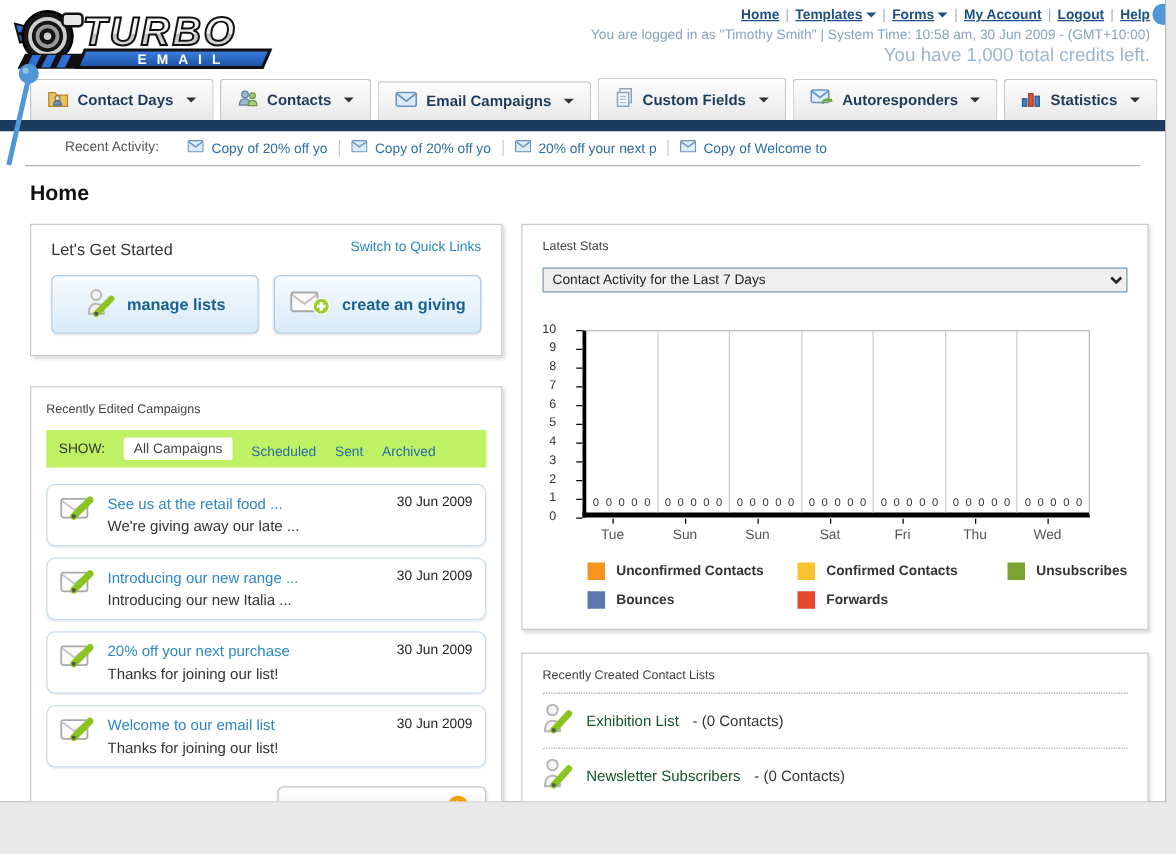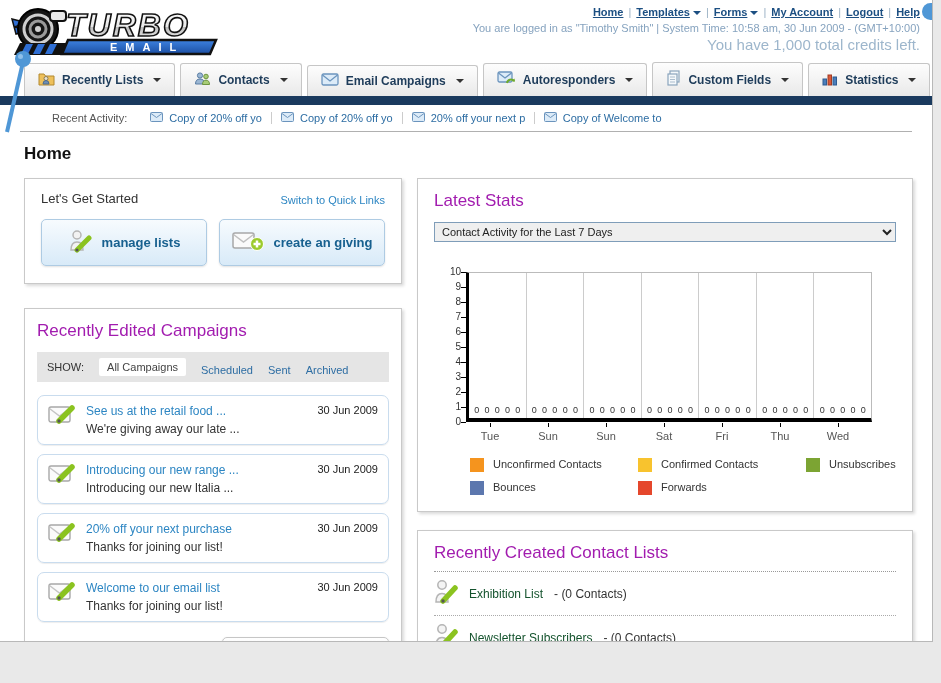--- a/index.html
+++ b/index.html
@@ -43,69 +43,69 @@
   
   .content { padding:10px 24px 0; }
   .home-title { font-size:17px; font-weight:bold; color:#111; margin:2px 0 14px; }
   .columns { display:flex; gap:15px; align-items:flex-start; }
   .left-col { width:378px; flex:none; }
   .right-col { flex:1; }
   .panel { background:#fff; border:1px solid #c9c9c9; box-shadow:2px 2px 3px rgba(0,0,0,.15); }
 
   
   .get-started { padding:12px 16px 17px; margin-bottom:24px; }
-  .gs-head { display:flex; justify-content:space-between; align-items:flex-end; margin-bottom:13px; }
+  .gs-head { display:flex; justify-content:space-between; align-items:flex-start; margin-bottom:13px; }
   .gs-title { font-size:13px; color:#333; }
   .switch-link { font-size:11px; color:#2d86c3; cursor:pointer; }
   .gs-buttons { display:flex; gap:12px; }
   .gs-btn { flex:1; display:flex; align-items:center; justify-content:center; gap:10px;
             padding:9px 4px; background:linear-gradient(#f7fbfe,#d8eaf8);
             border:1px solid #aecbe3; border-radius:5px; font-size:13px; font-weight:bold;
             color:#17608f; box-shadow:0 1px 2px rgba(0,0,0,.12); cursor:pointer; }
 
   
   .campaigns { padding:12px 12px 16px; }
-  .panel-title { font-size:17px; color:#a21caf; margin-bottom:11px; }
-  .show-bar { background:#e5e5e5; display:flex; align-items:center; gap:15px;
+  .panel-title { font-size:10px; color:#404040; margin-bottom:11px; }
+  .show-bar { background:#bef264; display:flex; align-items:center; gap:15px;
               padding:6px 10px; font-size:11px; color:#333; margin-bottom:13px; }
   .filter { color:#2d6da3; cursor:pointer; }
   .filter.active { background:#fff; color:#444; padding:3px 8px; border-radius:2px; }
   .camp-item { border:1px solid #c9dcee; border-radius:7px; padding:8px 10px; margin-bottom:9px;
                display:flex; gap:10px; box-shadow:0 1px 1px rgba(0,0,0,.07); cursor:pointer; }
   .camp-text { flex:1; }
   .camp-title { color:#2d86c3; font-size:12px; }
   .camp-sub { color:#333; font-size:12px; margin-top:4px; }
   .camp-date { font-size:11px; color:#222; white-space:nowrap; }
   .view-all-row { display:flex; justify-content:flex-end; margin-top:15px; }
   .pill-btn { display:flex; align-items:center; gap:9px; background:linear-gradient(#ffffff,#e7e7e7);
               border:1px solid #c6c6c6; border-radius:5px; padding:6px 13px; font-size:12px;
               font-weight:bold; color:#2d6da3; box-shadow:0 1px 2px rgba(0,0,0,.18); cursor:pointer; }
 
   
   .stats { padding:12px 16px 16px; margin-bottom:18px; }
   .range-select { width:100%; font-size:11px; padding:2px 3px; border:1px solid #7f9db9; color:#222; }
   .chart { margin-top:30px; }
   .chart-area { display:flex; margin-left:8px; }
   .y-axis { position:relative; width:24px; height:150px; flex:none; }
-  .ytick { position:absolute; right:0; display:flex; align-items:center; gap:0;
+  .ytick { position:absolute; right:0; display:flex; align-items:center; gap:16px;
            font-size:10px; color:#333; line-height:10px; }
   .ytick i { width:5px; height:1px; background:#000; }
   .plot { position:relative; width:406px; height:150px; border-left:3px solid #000;
           border-bottom:4px solid #000; border-top:1px solid #bbb; border-right:1px solid #bbb;
           display:flex; background:#fff; }
   .group { flex:1; border-right:1px solid #ccc; position:relative; }
   .group:last-child { border-right:none; }
   .zeros { position:absolute; bottom:3px; left:0; right:0; display:flex;
            justify-content:space-evenly; font-size:9px; color:#333; }
   .days { display:flex; margin-left:27px; width:406px; }
   .day { flex:1; text-align:center; font-size:11px; color:#555; padding-top:1px; }
   .day::before { content:''; display:block; width:1px; height:4px; background:#000; margin:0 auto 3px; }
   .legend { margin:16px 0 0 36px; display:grid; grid-template-columns:168px 168px auto;
             row-gap:9px; font-size:11px; color:#333; }
-  .leg-item { display:flex; gap:9px; }
+  .leg-item { display:flex; align-items:center; gap:9px;font-weight:bold; }
   .swatch { width:14px; height:14px; flex:none; }
 
   
   .contact-lists { padding:12px 16px 16px; }
   .cl-title { border-bottom:1px dotted #999; padding-bottom:8px; margin-bottom:0; }
   .cl-item { display:flex; align-items:center; gap:11px; padding:7px 0;
              border-bottom:1px dotted #aaa; font-size:12px; cursor:pointer; }
   .cl-link { color:#14532d; }
   .cl-suffix { color:#333; }
 </style>
@@ -164,21 +164,21 @@
     </div>
   </div>
 
   <div class="tabs-row" id="tabs-row">
       <div class="tab">
         <span><svg width="17" height="15" viewBox="0 0 17 15">
             <path d="M1 3 h5 l1.5 2 H16 v9 H1 Z" fill="#eec05a" stroke="#b2882e" stroke-width="1"></path>
             <circle cx="8" cy="7.5" r="2" fill="#e8e2d4" stroke="#8a7b5a"></circle>
             <path d="M5 13 q0-3.5 3-3.5 q3 0 3 3.5 Z" fill="#6f8fb5" stroke="#4c6a8d"></path>
           </svg></span>
-        <span>Recently Lists</span>
+        <span>Contact Days</span>
         <span class="caret"></span>
       </div>
       <div class="tab">
         <span><svg width="17" height="15" viewBox="0 0 17 15">
             <circle cx="6" cy="4.5" r="2.6" fill="#9bb7d4" stroke="#5a7da3"></circle>
             <path d="M1.5 13 q0-5 4.5-5 q4.5 0 4.5 5 Z" fill="#9bb7d4" stroke="#5a7da3"></path>
             <circle cx="12" cy="5.5" r="2.3" fill="#a7cc76" stroke="#6d9440"></circle>
             <path d="M8.5 13.5 q0-4.3 3.5-4.3 q3.5 0 3.5 4.3 Z" fill="#a7cc76" stroke="#6d9440"></path>
           </svg></span>
         <span>Contacts</span>
@@ -186,38 +186,38 @@
       </div>
       <div class="tab">
         <span><svg width="18" height="13" viewBox="0 0 18 13">
             <rect x="1" y="1" width="16" height="11" rx="1.5" fill="#dcebf8" stroke="#6b94bd" stroke-width="1.3"></rect>
             <path d="M1.5 2 L9 8 L16.5 2" fill="none" stroke="#6b94bd" stroke-width="1.3"></path>
           </svg></span>
         <span>Email Campaigns</span>
         <span class="caret"></span>
       </div>
       <div class="tab">
-        <span><svg width="19" height="15" viewBox="0 0 19 15">
-            <rect x="1" y="1" width="14" height="10" rx="1.5" fill="#dcebf8" stroke="#6b94bd" stroke-width="1.3"></rect>
-            <path d="M1.5 2 L8 7 L14.5 2" fill="none" stroke="#6b94bd" stroke-width="1.3"></path>
-            <path d="M10 12 a4 4 0 0 1 7-2" fill="none" stroke="#6daa2e" stroke-width="2"></path>
-            <path d="M17.5 7.5 l0.5 3.2 -3.2-0.6 Z" fill="#6daa2e"></path>
-          </svg></span>
-        <span>Autoresponders</span>
-        <span class="caret"></span>
-      </div>
-      <div class="tab">
         <span><svg width="15" height="16" viewBox="0 0 15 16">
             <rect x="4" y="1" width="9" height="11" fill="#f4f8fb" stroke="#8aa5bd" stroke-width="1.2"></rect>
             <rect x="2" y="4" width="9" height="11" fill="#f4f8fb" stroke="#8aa5bd" stroke-width="1.2"></rect>
             <line x1="4" y1="7" x2="9" y2="7" stroke="#aabccd"></line>
             <line x1="4" y1="9.5" x2="9" y2="9.5" stroke="#aabccd"></line>
             <line x1="4" y1="12" x2="9" y2="12" stroke="#aabccd"></line>
           </svg></span>
         <span>Custom Fields</span>
+        <span class="caret"></span>
+      </div>
+      <div class="tab">
+        <span><svg width="19" height="15" viewBox="0 0 19 15">
+            <rect x="1" y="1" width="14" height="10" rx="1.5" fill="#dcebf8" stroke="#6b94bd" stroke-width="1.3"></rect>
+            <path d="M1.5 2 L8 7 L14.5 2" fill="none" stroke="#6b94bd" stroke-width="1.3"></path>
+            <path d="M10 12 a4 4 0 0 1 7-2" fill="none" stroke="#6daa2e" stroke-width="2"></path>
+            <path d="M17.5 7.5 l0.5 3.2 -3.2-0.6 Z" fill="#6daa2e"></path>
+          </svg></span>
+        <span>Autoresponders</span>
         <span class="caret"></span>
       </div>
       <div class="tab">
         <span><svg width="16" height="15" viewBox="0 0 16 15">
             <rect x="1" y="8" width="3.5" height="6" fill="#4a7ebb" stroke="#2f5a8f"></rect>
             <rect x="6" y="4" width="3.5" height="10" fill="#d8593a" stroke="#a33a20"></rect>
             <rect x="11" y="6" width="3.5" height="8" fill="#4a7ebb" stroke="#2f5a8f"></rect>
           </svg></span>
         <span>Statistics</span>
         <span class="caret"></span>

